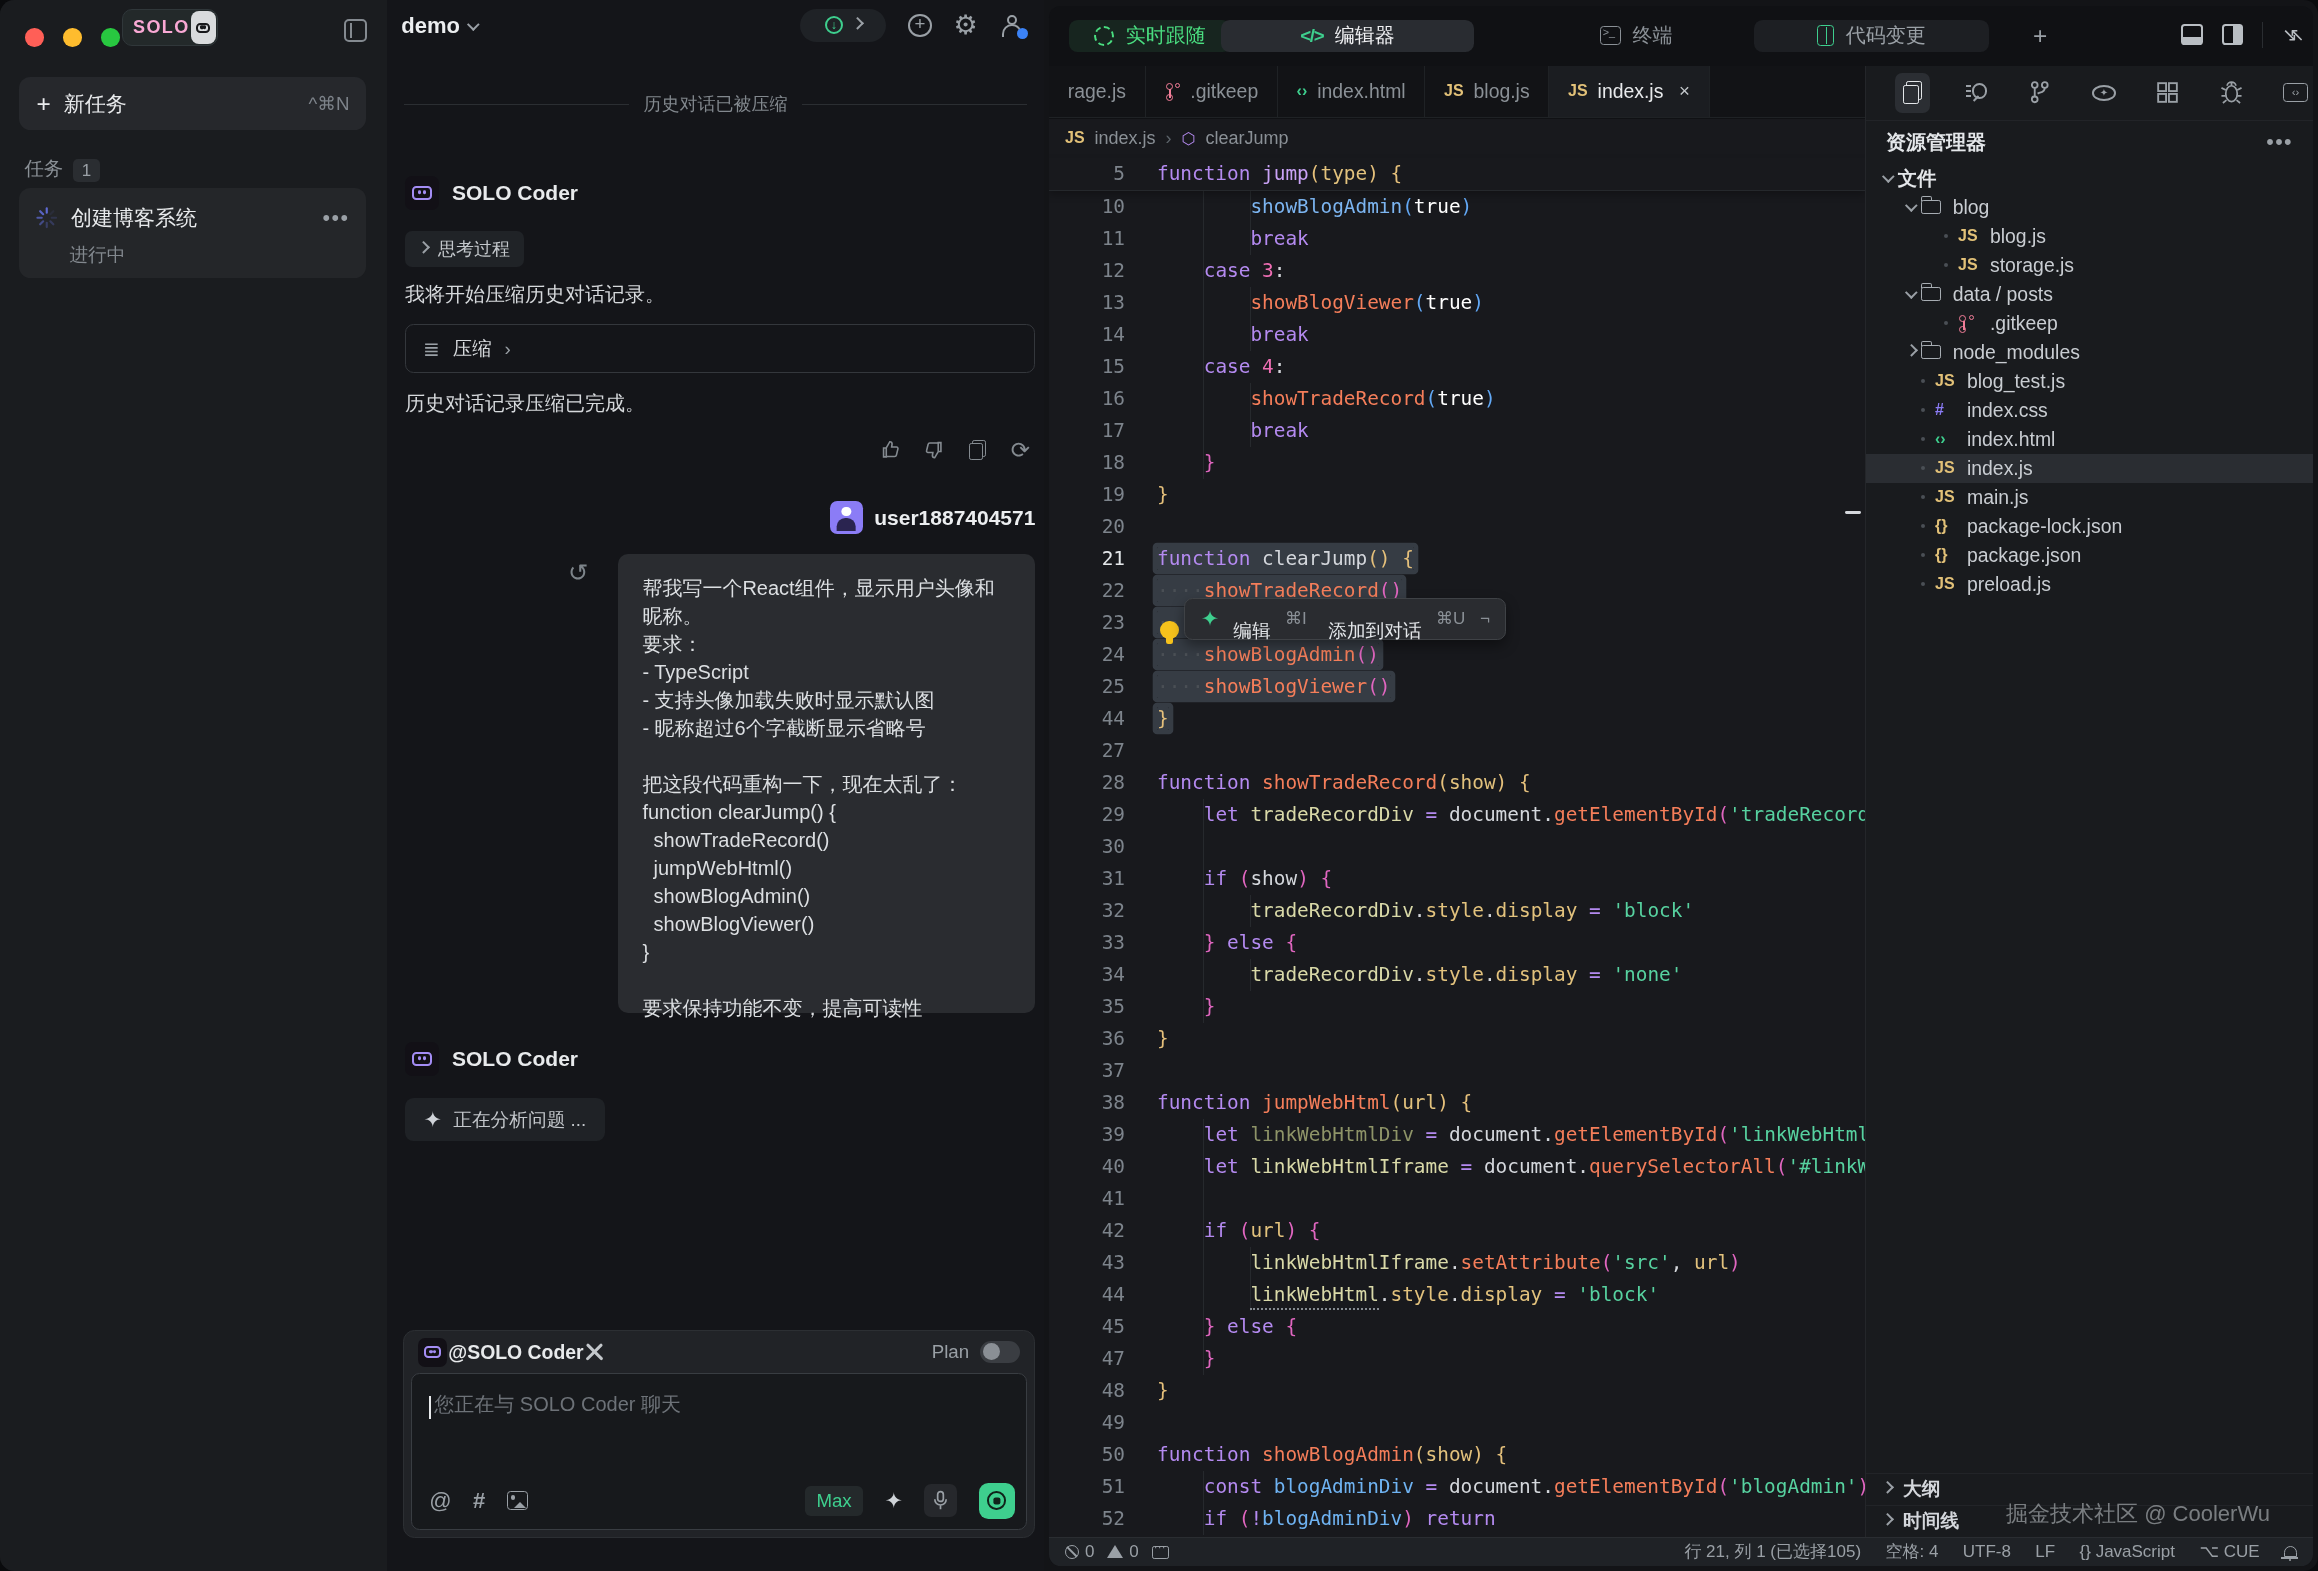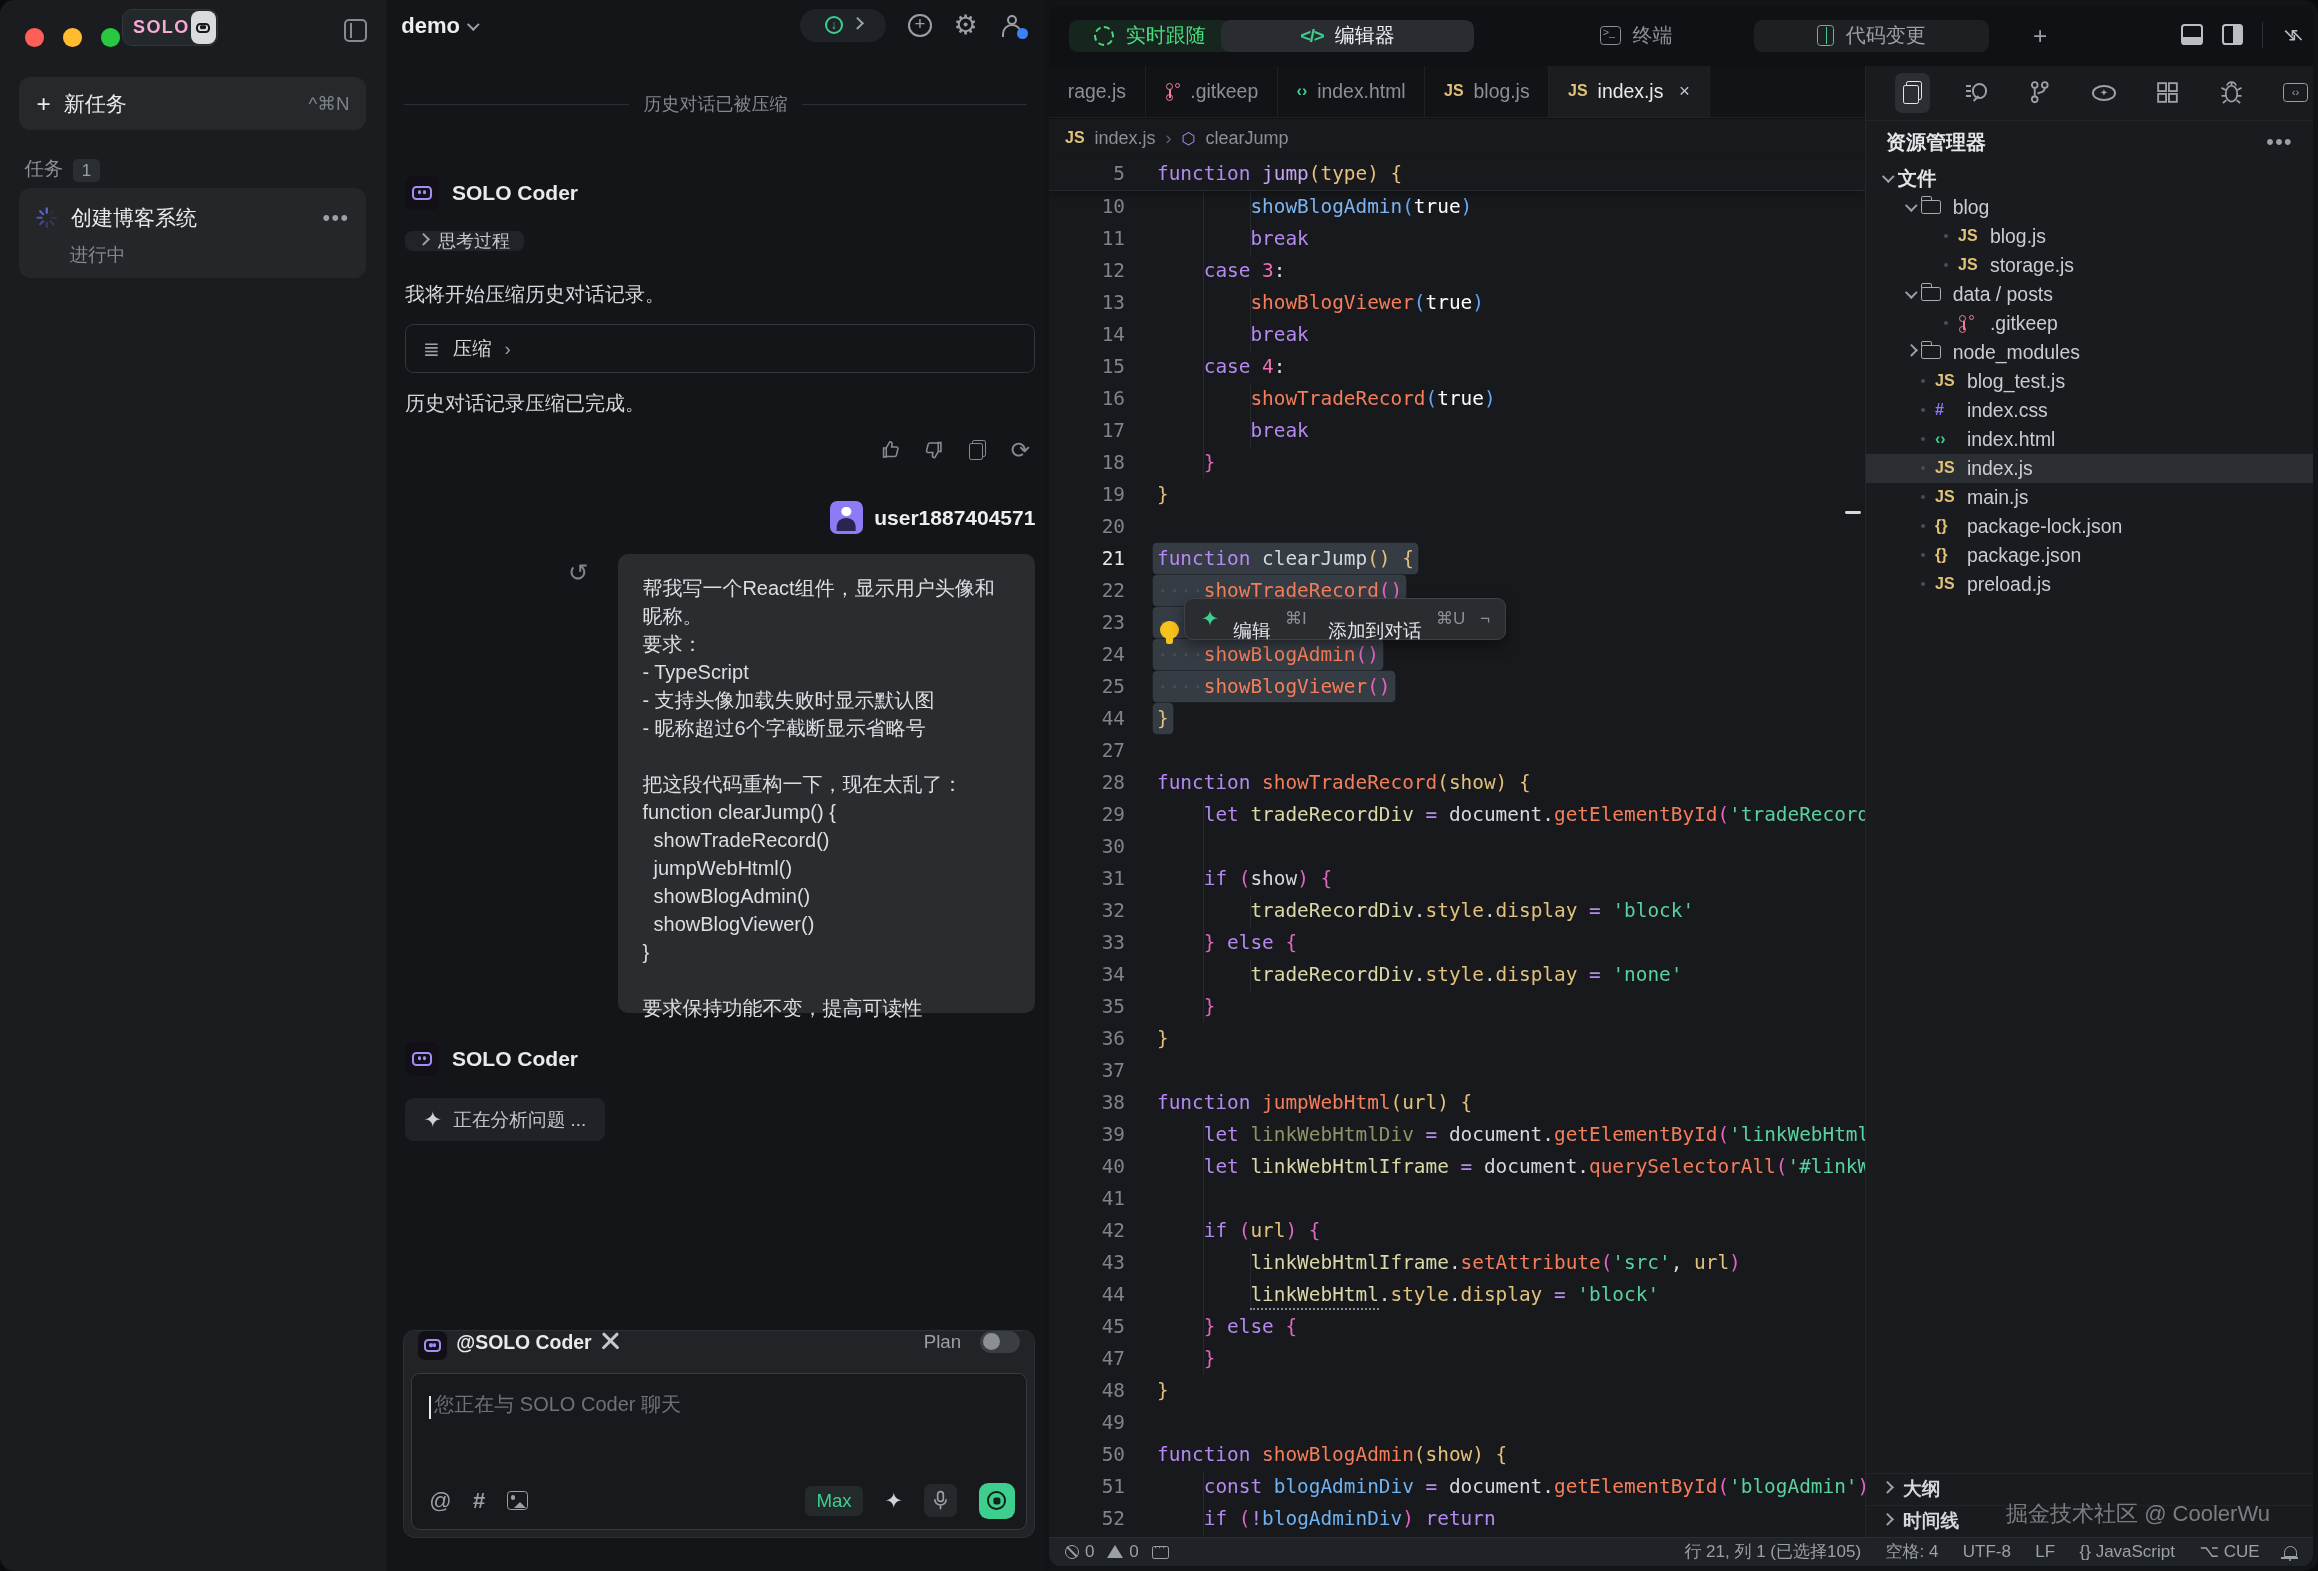--- a/index.html
+++ b/index.html
@@ -50,21 +50,21 @@
   .ico-bubbleplus::before{ content:"+"; position:absolute; left:50%; top:50%; transform:translate(-50%,-54%); color:#9aa0a6; font-size:18.7px; }
   .gear { color:#9aa0a6; font-size:27px; line-height:1; }
   .account { position:relative; width:26px; height:26px; }
   .account .head { position:absolute; left:7.2px; top:2.9px; width:10px; height:10px; border:2.2px solid #9aa0a6; border-radius:50%; }
   .account .body { position:absolute; left:2.2px; top:11.5px; width:20px; height:13px; border:2.2px solid #9aa0a6; border-bottom:none; border-radius:10px 10px 0 0; }
   .account .badge { position:absolute; right:-2.9px; bottom:-1.4px; width:11.5px; height:11.5px; background:#3b82f6; border-radius:50%; }
   .divider { position:absolute; left:17px; right:17px; top:92px; display:flex; align-items:center; gap:14.3px; color:#82888e; font-size:18px; white-space:nowrap; }
   .divider::before,.divider::after { content:""; flex:1; height:0.7px; background:#2b2e32; }
   .agent-row { position:absolute; display:flex; align-items:center; gap:13px; }
   .agent-name { color:#e8eaec; font-size:21px; font-weight:bold; }
-  .think-pill { position:absolute; left:18px; top:231px; height:20px; background:#202327; border-radius:7.2px; display:flex; align-items:center; gap:10px; padding:0 14.3px; color:#c3c7cb; font-size:18px; }
+  .think-pill { position:absolute; left:18px; top:231px; height:36px; background:#202327; border-radius:7.2px; display:flex; align-items:center; gap:10px; padding:0 14.3px; color:#c3c7cb; font-size:18px; }
   .chat-text { position:absolute; left:18px; color:#d6d9dc; font-size:20px; }
   .compress-card { position:absolute; left:18px; right:8.6px; top:324px; height:49px; border:0.7px solid #34373c; border-radius:8.6px; display:flex; align-items:center; gap:13px; padding:0 17px; }
   .compress-card .ci { color:#9aa0a6; font-size:20px; }
   .compress-card .cl2 { color:#d6d9dc; font-size:19.4px; }
   .compress-card .ar { color:#9aa0a6; font-size:18.7px; }
   .action-icons { position:absolute; right:11.5px; top:438px; display:flex; gap:18.7px; align-items:center; color:#858b91; }
   .aic { width:24.4px; height:24.4px; display:flex; align-items:center; justify-content:center; }
   .ico-copy { position:relative; width:17px; height:20px; }
   .ico-copy::before { content:""; position:absolute; right:0; top:0; width:12.2px; height:15px; border:1.8px solid #858b91; border-radius:2.2px; }
   .ico-copy::after { content:""; position:absolute; left:0; bottom:0; width:12.2px; height:15px; border:1.8px solid #858b91; border-radius:2.2px; background:#141519; }
@@ -75,21 +75,21 @@
   .user-avatar::after { content:""; position:absolute; left:50%; top:17px; transform:translateX(-50%); width:18.7px; height:13px; border-radius:8.6px 8.6px 0 0; background:#2a2450; }
   .user-name { color:#eceef0; font-size:21px; font-weight:bold; }
   .undo { position:absolute; left:181px; top:558px; color:#7d848a; font-size:24.4px; }
   .bubble { position:absolute; left:231px; right:8.6px; top:554px; height:459px; background:#2a2c30; border-radius:10px; padding:20px 24.4px; color:#dcdfe2; font-size:20px; line-height:28px; }
   .bubble .bl { white-space:pre-wrap; min-height:28px; }
   .analyze-pill { position:absolute; left:18px; top:1098px; height:43px; background:#1f2226; border-radius:8.6px; display:flex; align-items:center; gap:11.5px; padding:0 18.7px; color:#c3c7cb; font-size:18.7px; }
   .sparkle { color:#3ecf8e; font-size:21.5px; }
   .sparkle.gray { color:#cfd3d8; }
 
   .input-card { position:absolute; left:16px; right:8.6px; top:1330px; height:208px; background:#212327; border:0.7px solid #2c2f33; border-radius:11.5px; }
-  .input-head { height:42px; display:flex; align-items:flex-start; padding:0 14.3px; gap:9px; }
+  .input-head { height:42px; display:flex; align-items:center; padding:0 14.3px; gap:1px; }
   .input-head .mention { color:#e8eaec; font-size:19.4px; font-weight:bold; }
   .tools-ico { position:relative; width:20px; height:20px; }
   .tools-ico::before,.tools-ico::after { content:""; position:absolute; left:8.6px; top:-0.7px; width:2.9px; height:21.5px; background:#c3c7cb; border-radius:1.4px; }
   .tools-ico::before { transform:rotate(45deg); } .tools-ico::after { transform:rotate(-45deg); }
   .input-head .plan { margin-left:auto; color:#9aa0a6; font-size:18.7px; }
   .toggle { width:40px; height:21.5px; background:#3a3d42; border-radius:11.5px; position:relative; margin-left:10px; }
   .toggle .knob { position:absolute; left:2.9px; top:2.2px; width:17px; height:17px; border-radius:50%; background:#8a8f95; }
   .input-box { position:absolute; left:7.2px; right:7.2px; top:42px; bottom:7.2px; background:#17191c; border:0.7px solid #393d42; border-radius:8.6px; padding:17px; }
   .caret { display:inline-block; width:2.2px; height:23px; background:#e8eaec; vertical-align:middle; margin-right:2.9px; }
   .placeholder { color:#6d7278; font-size:20px; }

